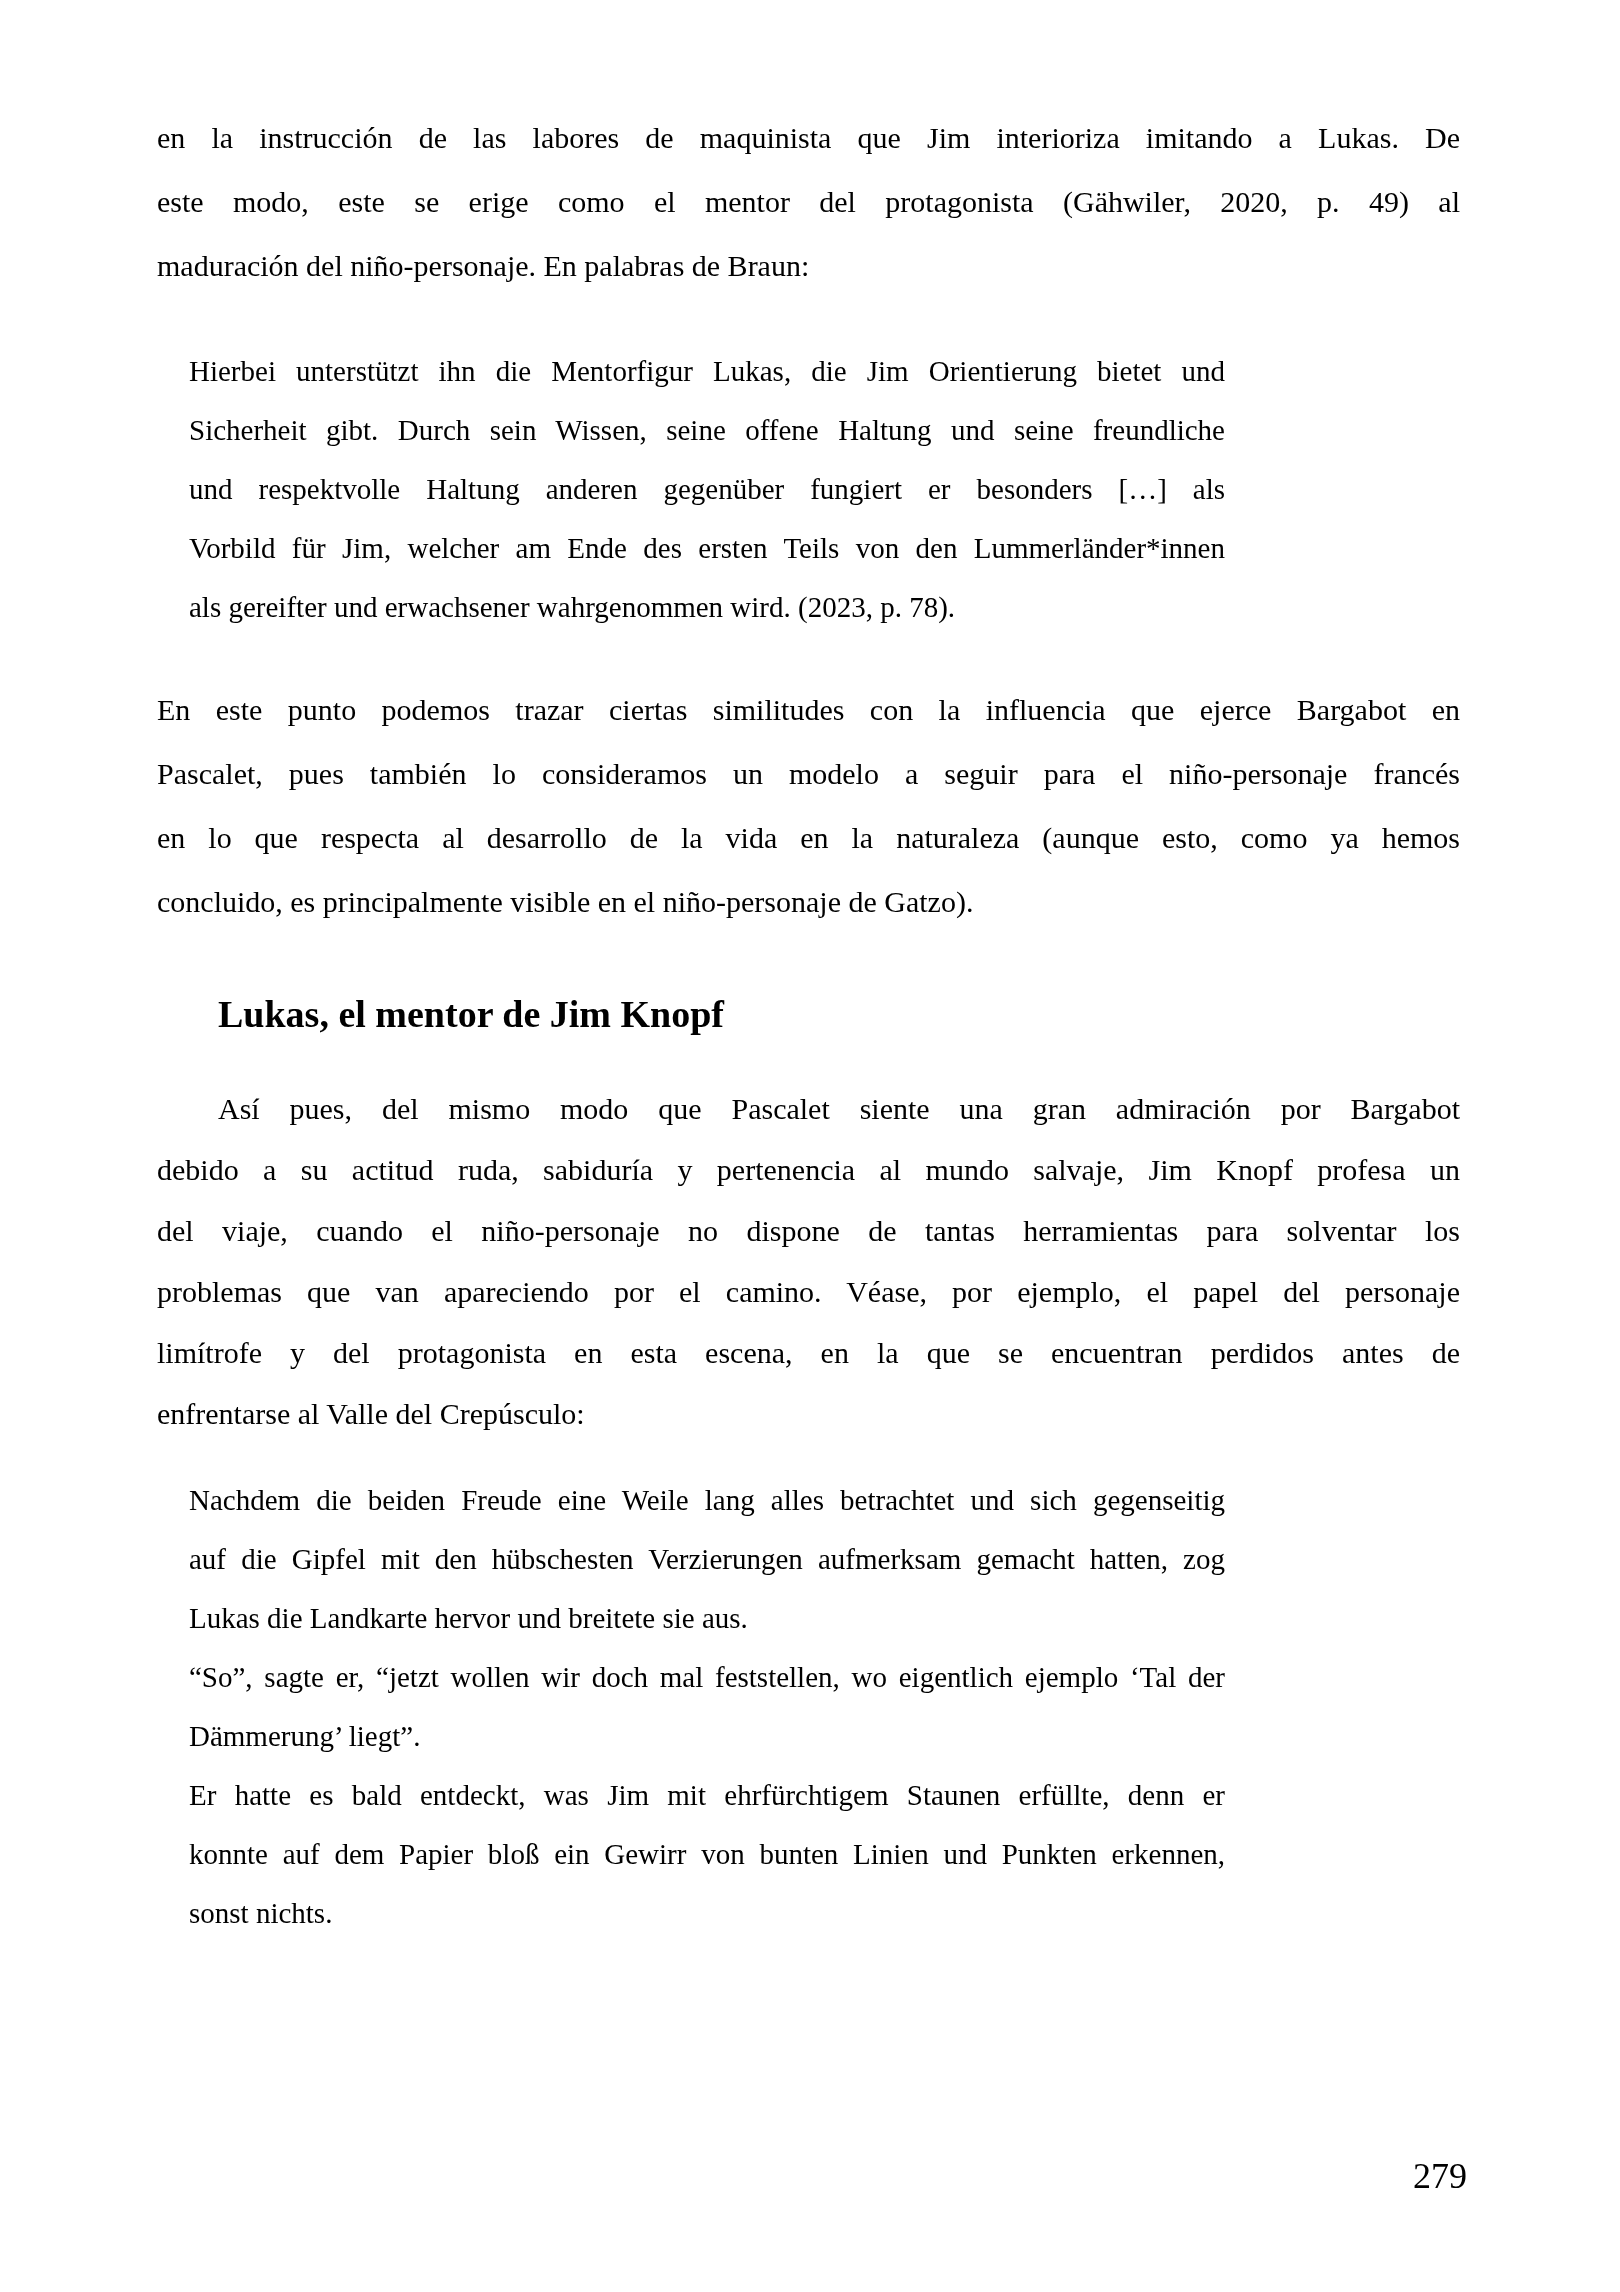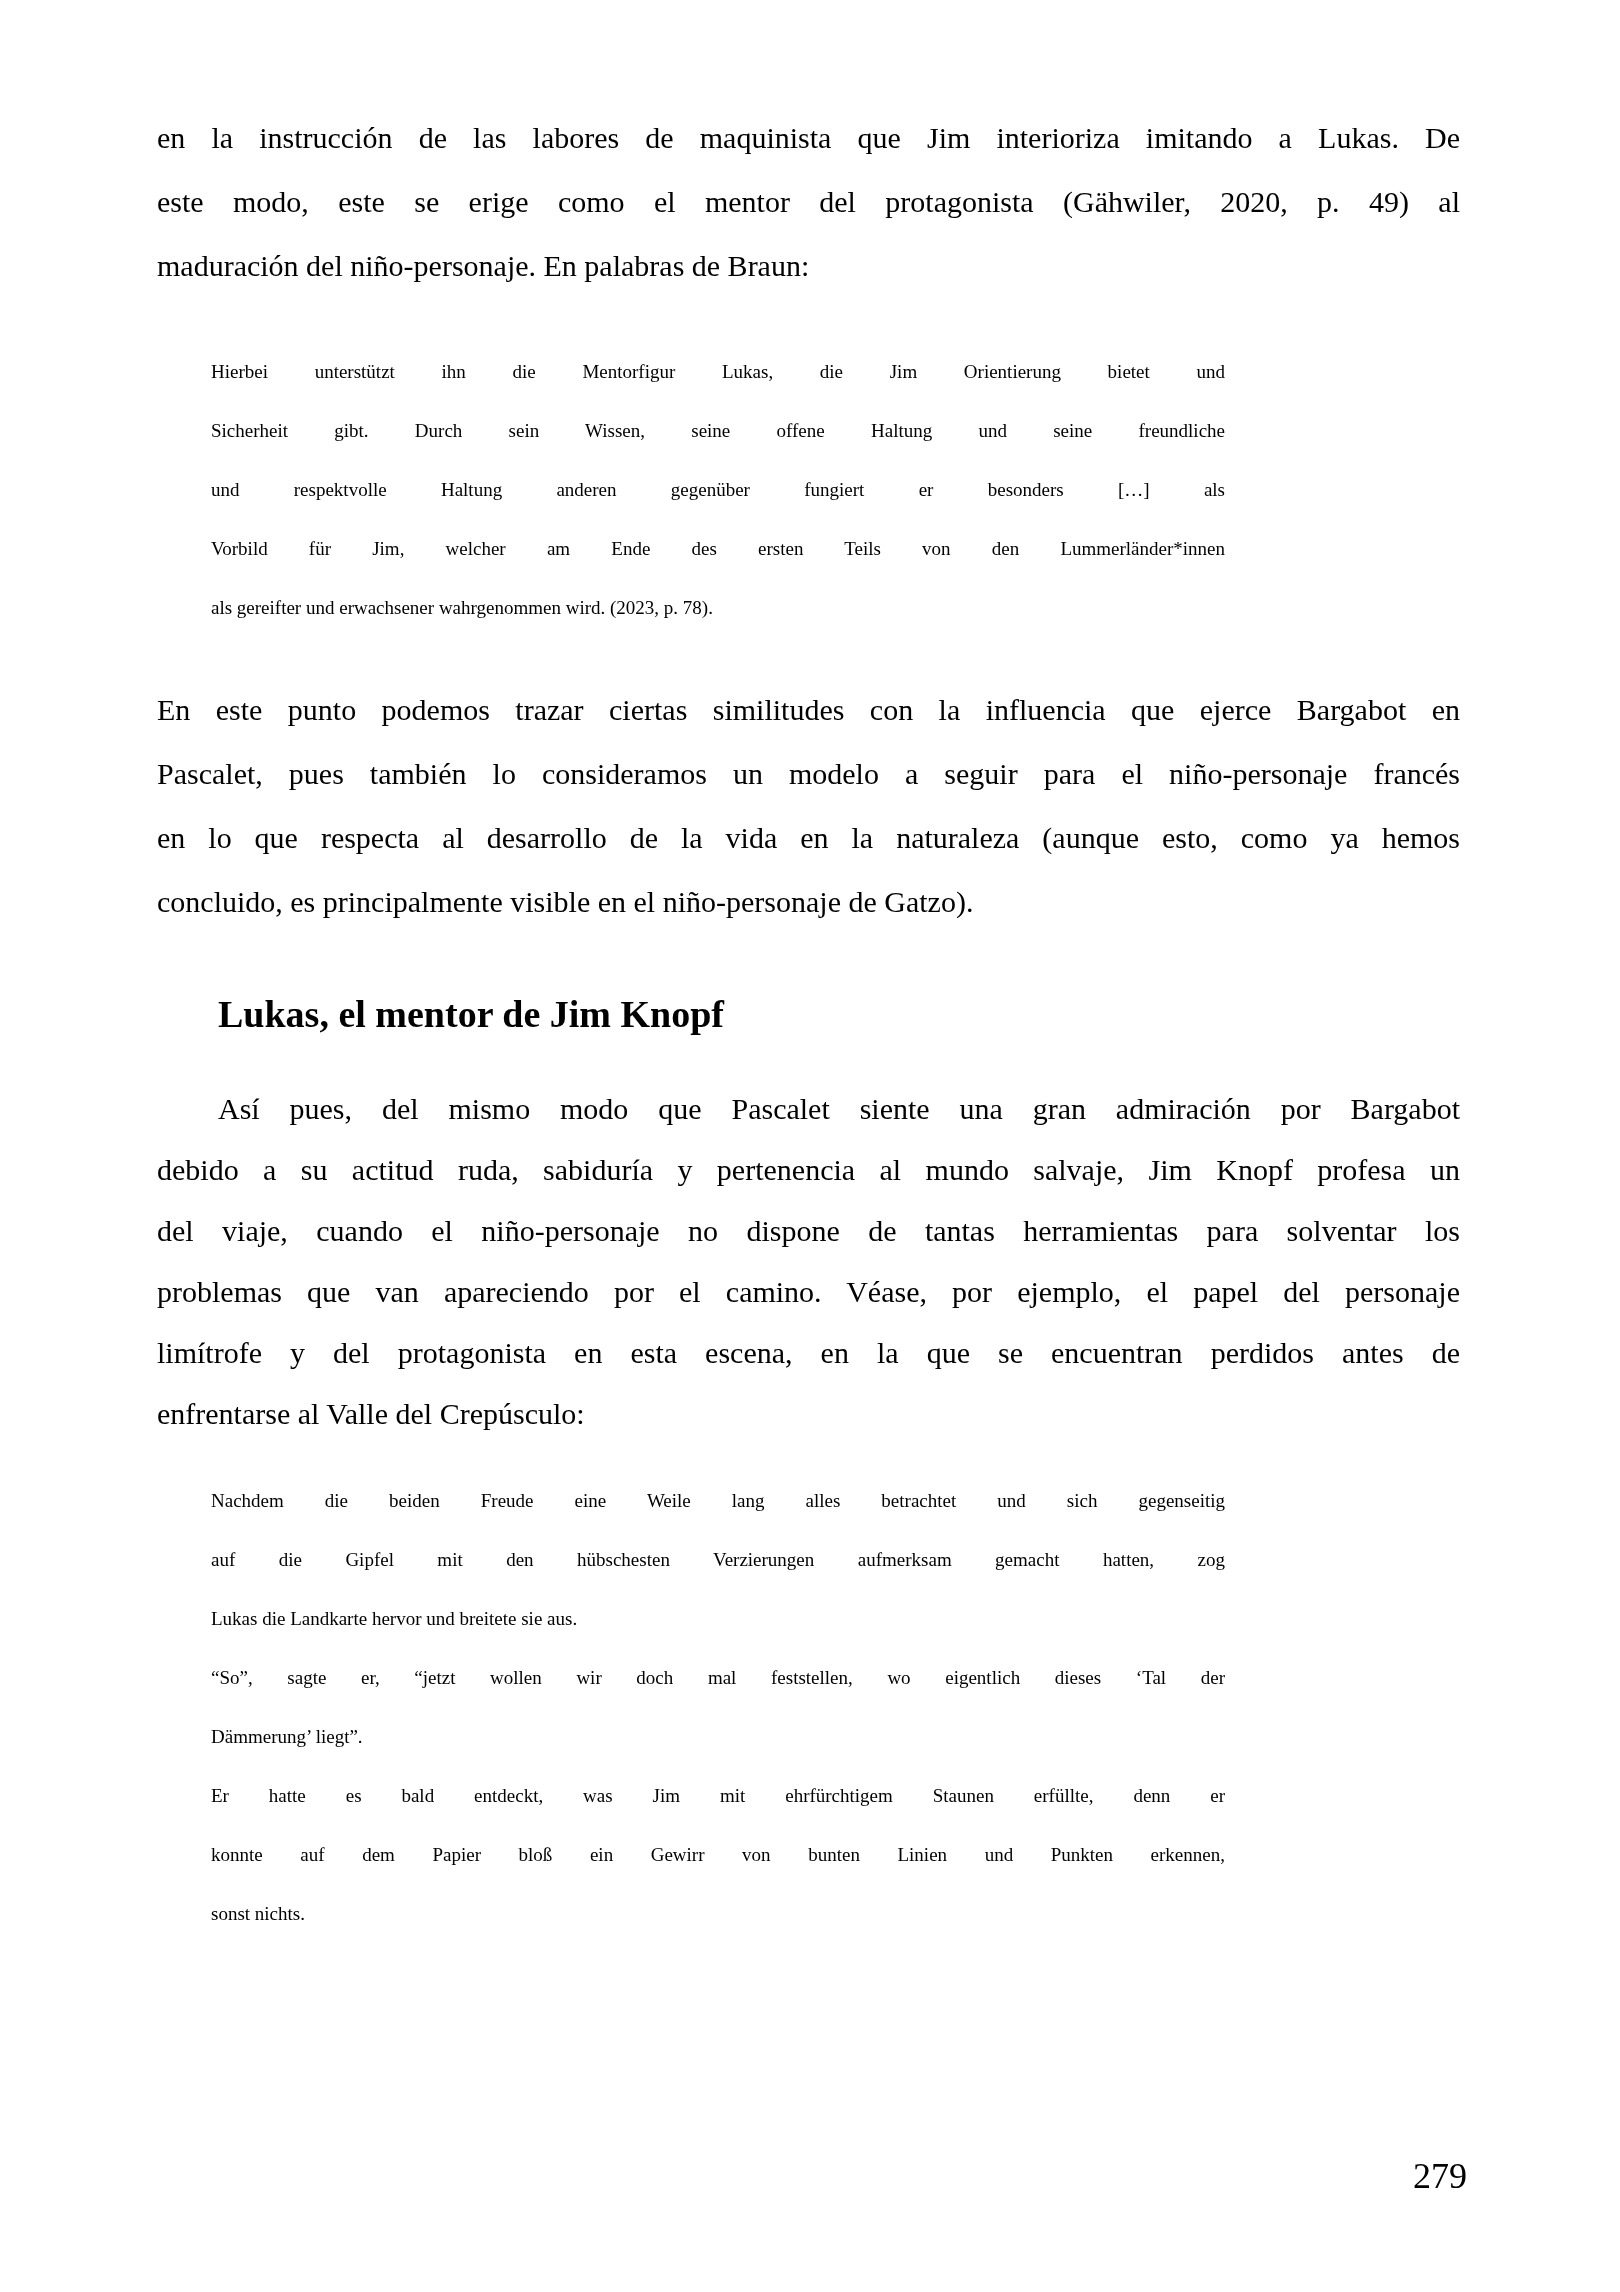--- a/index.html
+++ b/index.html
@@ -19,23 +19,23 @@
     overflow: hidden;
   }
   .body-par {
     font-size: 30px;
     line-height: 64px;
   }
   .par3 {
     line-height: 61px;
   }
   .quote {
-    margin-left: 54px;
+    margin-left: 32px;
     margin-right: 235px;
-    font-size: 19px;
+    font-size: 29px;
     line-height: 59px;
   }
   .quote1 { margin-top: 44px; }
   .par2   { margin-top: 41px; }
   .par3   { margin-top: 34px; }
   .quote2 { margin-top: 27.4px; }
   .heading {
     margin-top: 51px;
     margin-left: 61px;
     font-size: 38px;
@@ -95,21 +95,21 @@
       <div class="line">del viaje, cuando el niño-personaje no dispone de tantas herramientas para solventar los</div>
       <div class="line">problemas que van apareciendo por el camino. Véase, por ejemplo, el papel del personaje</div>
       <div class="line">limítrofe y del protagonista en esta escena, en la que se encuentran perdidos antes de</div>
       <div class="line last">enfrentarse al Valle del Crepúsculo:</div>
     </div>
 
   <div class="quote quote2">
       <div class="line">Nachdem die beiden Freude eine Weile lang alles betrachtet und sich gegenseitig</div>
       <div class="line">auf die Gipfel mit den hübschesten Verzierungen aufmerksam gemacht hatten, zog</div>
       <div class="line last">Lukas die Landkarte hervor und breitete sie aus.</div>
-      <div class="line">“So”, sagte er, “jetzt wollen wir doch mal feststellen, wo eigentlich dieses ‘Tal der</div>
+      <div class="line">“So”, sagte er, “jetzt wollen wir doch mal feststellen, wo eigentlich ejemplo ‘Tal der</div>
       <div class="line last">Dämmerung’ liegt”.</div>
       <div class="line">Er hatte es bald entdeckt, was Jim mit ehrfürchtigem Staunen erfüllte, denn er</div>
       <div class="line">konnte auf dem Papier bloß ein Gewirr von bunten Linien und Punkten erkennen,</div>
       <div class="line last">sonst nichts.</div>
     </div>
 
   <div class="page-number">279</div>
 
 </div>
 

